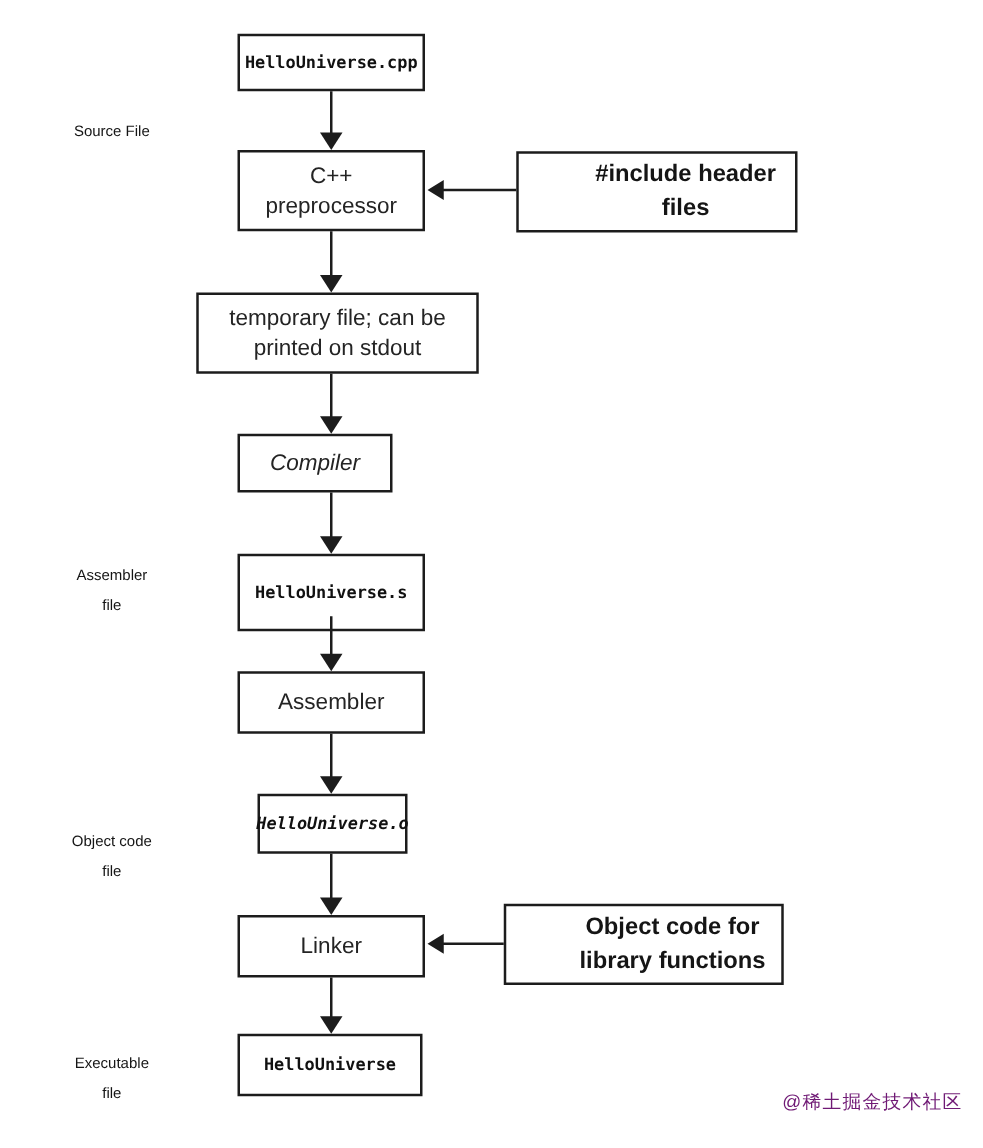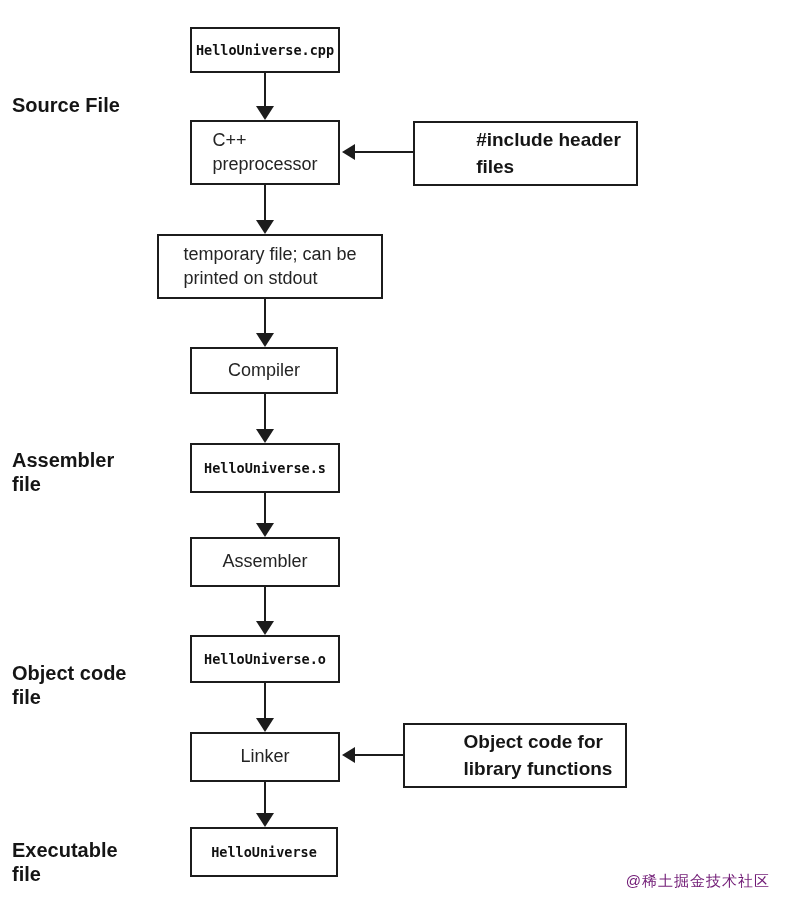--- a/index.html
+++ b/index.html
@@ -11,38 +11,38 @@
     color: #1f1f1f;
     overflow: hidden;
   }
   .box {
     position: absolute;
     border: 2px solid #1c1c1c;
     background: #ffffff;
     display: flex;
     align-items: center;
     justify-content: center;
-    text-align: left;
+    text-align: center;
     white-space: pre-line;
     color: #242424;
   }
   .proc { font-size: 18px; line-height: 1.3; }
   .mono {
     font-family: "DejaVu Sans Mono", monospace;
     font-weight: bold;
     font-size: 13.5px;
     color: #111111;
   }
   .side { font-weight: bold; font-size: 19px; line-height: 1.4; color: #151515; padding-left: 46px; }
   .lbl {
     position: absolute;
-    font-weight: bold;
-    font-size: 20px;
+    font-weight: normal;
+    font-size: 12px;
     line-height: 24px;
-    text-align: left;
+    text-align: center;
     white-space: pre-line;
     color: #151515;
   }
   .vline { position: absolute; width: 2px; background: #1c1c1c; }
   .hline { position: absolute; height: 2px; background: #1c1c1c; }
   .head-down {
     position: absolute; width: 0; height: 0;
     border-left: 9px solid transparent;
     border-right: 9px solid transparent;
     border-top: 14px solid #1c1c1c;
@@ -71,24 +71,24 @@
 <div class="lbl" style="left:12px; top:641px; width:155px;margin-top:20px;">Object code
 file</div>
 <div class="lbl" style="left:12px; top:838px; width:155px;">Executable
 file</div>
 
 <div class="box mono" style="left:190px; top:27px;  width:150px; height:46px;">HelloUniverse.cpp</div>
 <div class="box proc" style="left:190px; top:120px; width:150px; height:65px;">C++
 preprocessor</div>
 <div class="box proc" style="left:157px; top:234px; width:226px; height:65px;">temporary file; can be
 printed on stdout</div>
-<div class="box proc" style="left:190px; top:347px; width:148px; height:47px;">Compiler</div>
-<div class="box mono" style="left:190px; top:443px; width:150px; height:50px;">HelloUniverse.s</div>
+<div class="box proc" style="left:190px; top:347px; width:124px; height:47px;font-style:italic;">Compiler</div>
+<div class="box mono" style="left:190px; top:443px; width:150px; height:62px;">HelloUniverse.s</div>
 <div class="box proc" style="left:190px; top:537px; width:150px; height:50px;">Assembler</div>
-<div class="box mono" style="left:190px; top:635px; width:150px; height:48px;">HelloUniverse.o</div>
+<div class="box mono" style="left:206px; top:635px; width:120px; height:48px;font-style:italic;">HelloUniverse.o</div>
 <div class="box proc" style="left:190px; top:732px; width:150px; height:50px;">Linker</div>
 <div class="box mono" style="left:190px; top:827px; width:148px; height:50px;">HelloUniverse</div>
 
 <div class="box side" style="left:413px; top:121px; width:225px; height:65px;">#include header
 files</div>
 <div class="box side" style="left:403px; top:723px; width:224px; height:65px;">Object code for
 library functions</div>
 
 <div>
   <div class="vline" style="left:264px; top:73px;  height:36px;"></div>

